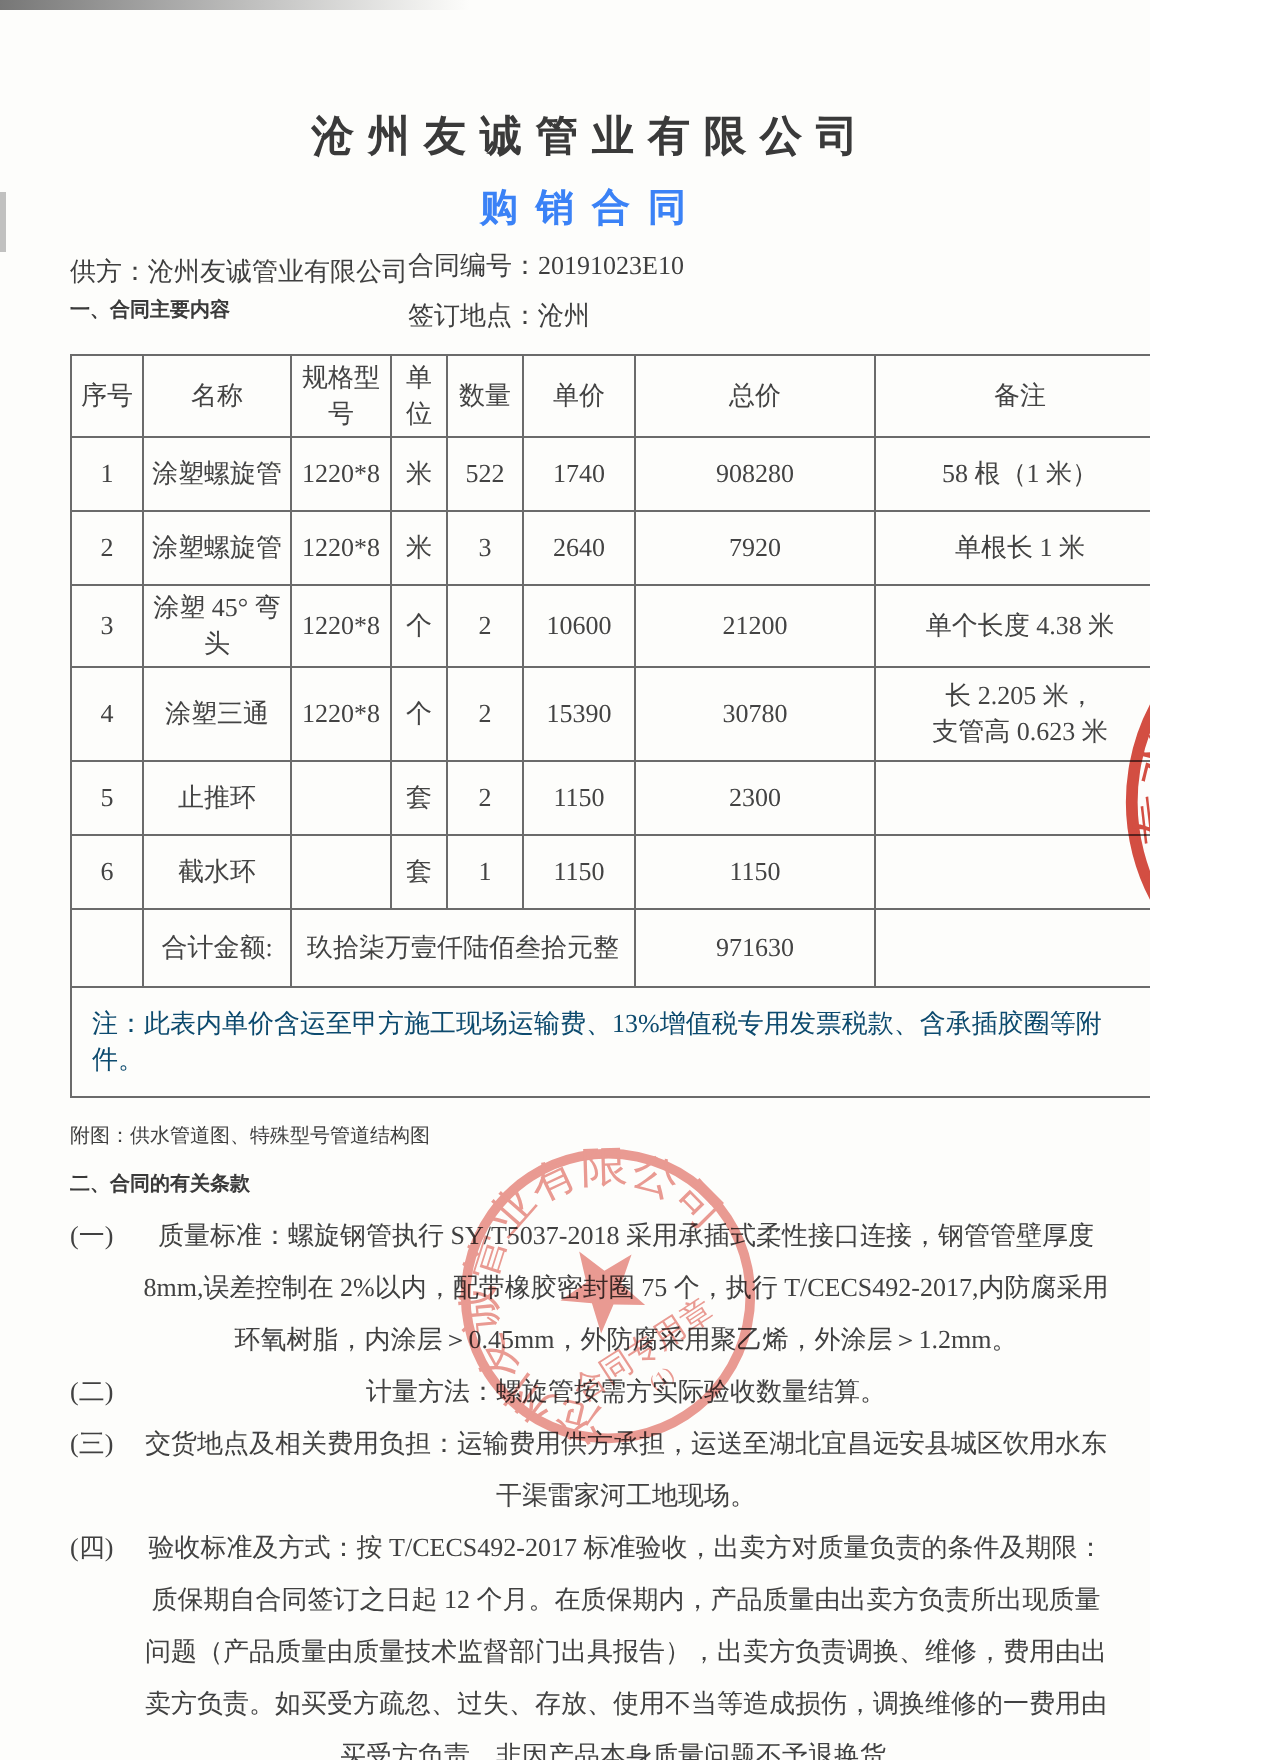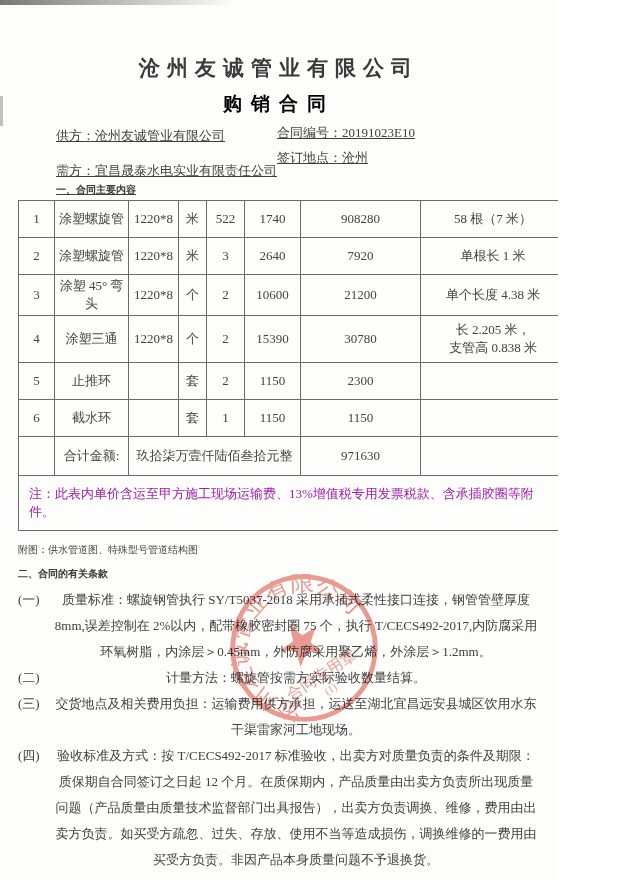--- a/index.html
+++ b/index.html
@@ -1,53 +1,54 @@
 <!DOCTYPE html>
 <html><head>
 <meta charset="utf-8">
 <style>
   html,body{margin:0;padding:0;background:#ffffff;}
   .page{
     position:relative;width:558px;height:880px;overflow:hidden;
     background:#fdfdfb;
     font-family:"Liberation Serif","DejaVu Serif",serif;
     color:#3f3f3f;
+    padding-left:17px;
   }
   
   .artifact-top{position:absolute;left:0;top:0;width:235px;height:5px;
     background:linear-gradient(90deg,#4a4a4a 0%,#8a8a8a 35%,rgba(160,160,160,0) 100%);opacity:.75;}
   .artifact-left{position:absolute;left:0;top:96px;width:3px;height:30px;background:#9a9a9a;opacity:.6;}
   .artifact-dot{position:absolute;left:579px;top:700px;width:4px;height:5px;background:#4c4c4c;border-radius:50%;}
 
   .inner{padding:54px 18px 0 18px;}
   h1.company{margin:0;text-align:center;font-size:21px;font-weight:600;letter-spacing:7px;color:#3a3a3a;}
-  h2.doctitle{margin:9px 0 0 0;text-align:center;font-size:19px;font-weight:600;letter-spacing:9px;color:#000000;}
-
-  .meta-row{display:flex;justify-content:center;margin-top:7px;font-size:13px;text-decoration:underline;}
+  h2.doctitle{margin:9px 0 0 0;text-align:center;font-size:19px;font-weight:600;letter-spacing:9px;color:#3b82f6;}
+
+  .meta-row{display:flex;justify-content:flex-start;margin-top:7px;font-size:13px;}
   .meta-left p{margin:0;}
   .meta-left .party1{margin-top:3px;}
   .meta-left .party2{margin-top:17px;}
   .meta-left .sec-heading{margin-top:3px;}
   .meta-right{width:225px;}
   .meta-right p{margin:0 0 7px 0;}
   .sec-heading{font-size:10px;font-weight:600;color:#3a3a3a;}
 
   table.items{border-collapse:collapse;table-layout:fixed;width:547px;margin-top:3px;}
   table.items th,table.items td{
     border:1px solid #6b6b6b;text-align:center;vertical-align:middle;
     font-size:13px;font-weight:normal;padding:2px 2px;white-space:pre-line;color:#434343;
   }
   table.items th{height:28px;}
   table.items td{height:32px;}
   tr.row4 td{height:42px;}
   tr.total-row td{height:34px;}
 
   .note-box{
     width:525px;border:1px solid #6b6b6b;margin-top:-1px;
-    padding:9px 10px;font-size:13px;color:#a21caf;
+    padding:9px 10px;font-size:13px;color:#0c4a6e;
   }
   .attachment{margin:12px 0 0 0;font-size:10px;}
   .sec2-heading{margin:10px 0 0 0;}
 
   .clauses{margin-top:6px;}
   .clause{display:flex;margin:0;font-size:13px;line-height:26px;color:#414141;}
   .clause .cno{flex:0 0 36px;}
   .clause .ctext{flex:1;padding-right:2px;text-align:center;}
 
   
@@ -67,50 +68,59 @@
   <div class="artifact-left"></div>
   <div class="artifact-dot"></div>
 
   <div class="inner">
     <h1 class="company">沧州友诚管业有限公司</h1>
     <h2 class="doctitle">购销合同</h2>
 
     <div class="meta-row">
       <div class="meta-left">
         <p class="party1"><span>供方：</span><span>沧州友诚管业有限公司</span></p>
-        <p class="party2"><span>需方：</span><span>宜昌晟泰水电实业有限责任公司</span></p>
         <p class="sec-heading">一、合同主要内容</p>
       </div>
       <div class="meta-right">
         <p><span>合同编号：</span><span>20191023E10</span></p>
         <p><span>签订地点：</span><span>沧州</span></p>
       </div>
     </div>
 
     <table class="items">
       <colgroup>
         <col style="width:36px">
           <col style="width:74px">
           <col style="width:50px">
           <col style="width:28px">
         <col style="width:38px">
           <col style="width:56px">
           <col style="width:120px">
           <col style="width:145px">
       </colgroup>
       <tbody>
+          <tr>
+        <th>序号</th>
+        <th>名称</th>
+        <th>规格型号</th>
+        <th>单位</th>
+        <th>数量</th>
+        <th>单价</th>
+        <th>总价</th>
+        <th>备注</th>
+      </tr>
       <tr>
         <td>1</td>
         <td>涂塑螺旋管</td>
         <td>1220*8</td>
         <td>米</td>
         <td>522</td>
         <td>1740</td>
         <td>908280</td>
-        <td>58 根（7 米）</td>
+        <td>58 根（1 米）</td>
       </tr>
       <tr>
         <td>2</td>
         <td>涂塑螺旋管</td>
         <td>1220*8</td>
         <td>米</td>
         <td>3</td>
         <td>2640</td>
         <td>7920</td>
         <td>单根长 1 米</td>
@@ -127,21 +137,21 @@
       </tr>
       <tr class="row4">
         <td>4</td>
         <td>涂塑三通</td>
         <td>1220*8</td>
         <td>个</td>
         <td>2</td>
         <td>15390</td>
         <td>30780</td>
         <td>长 2.205 米，
-支管高 0.838 米</td>
+支管高 0.623 米</td>
       </tr>
       <tr>
         <td>5</td>
         <td>止推环</td>
         <td></td>
         <td>套</td>
         <td>2</td>
         <td>1150</td>
         <td>2300</td>
         <td></td>

